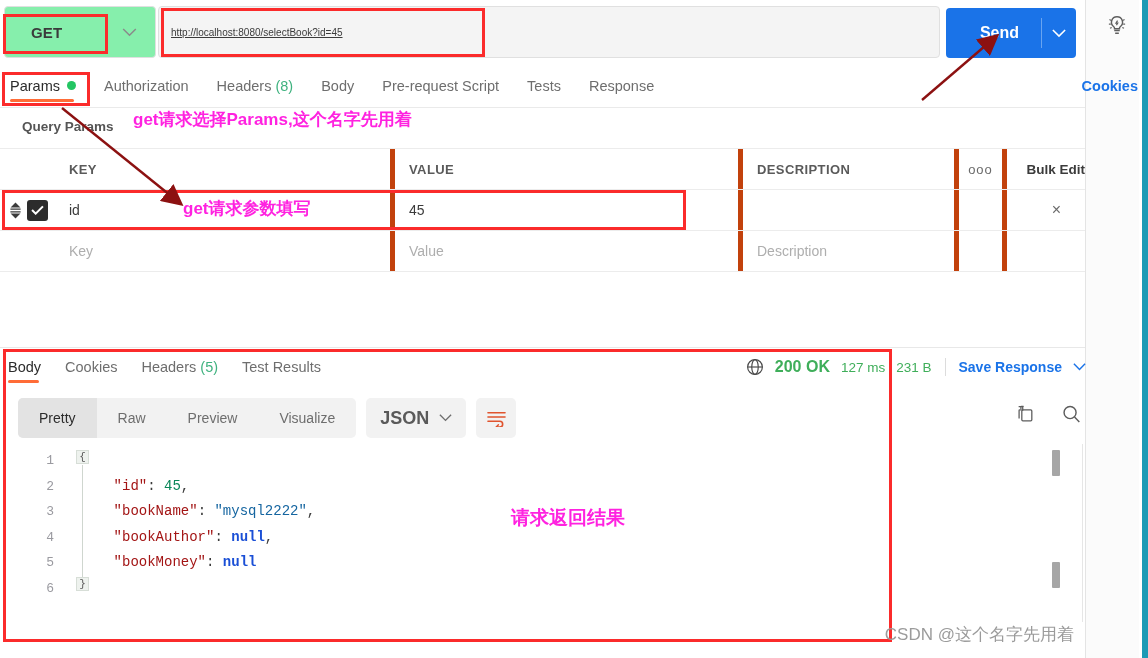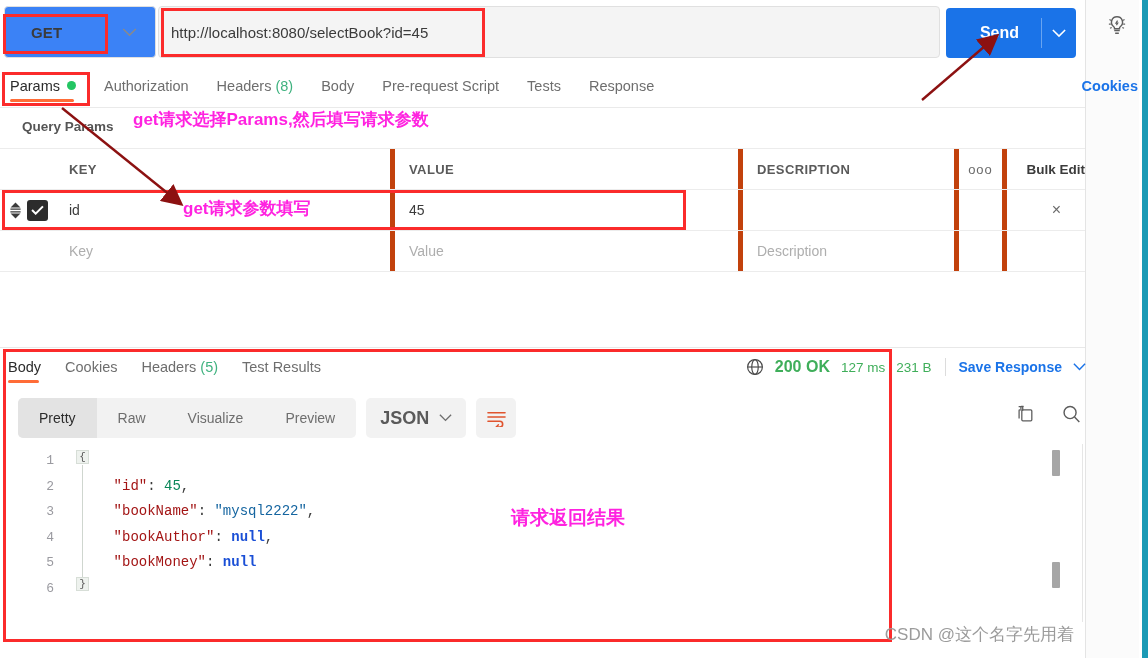--- a/index.html
+++ b/index.html
@@ -23,33 +23,33 @@
   .white-strip { position:absolute; top:0; right:6px; width:3px; height:658px; background:#ffffff; }
   .bulb-btn {
     position:absolute; top:8px; right:14px; width:34px; height:34px;
     display:flex; align-items:center; justify-content:center; cursor:pointer;
   }
 
   
   .req-bar { position:absolute; left:0; top:6px; width:1085px; height:52px; }
   .method-box {
     position:absolute; left:4px; top:0; width:152px; height:52px;
-    background:#3b82f6; border:1px solid #e0e0e0; border-radius:4px;
+    background:#86efac; border:1px solid #e0e0e0; border-radius:4px;
     display:flex; align-items:center;
   }
   .method-label {
     font-size:15px; font-weight:700; color:#3b3b3b; padding-left:26px; letter-spacing:.2px;
   }
   .method-caret { position:absolute; right:18px; top:16px; color:#8a8a8a; }
   .url-box {
     position:absolute; left:158px; top:0; width:782px; height:52px;
     background:#f4f4f4; border:1px solid #e0e0e0; border-radius:4px;
     display:flex; align-items:center; padding-left:12px;
   }
-  .url-text { font-size:15px; color:#3b3b3b; }
+  .url-text { font-size:10px; color:#3b3b3b;text-decoration:underline; }
   .send-btn {
     position:absolute; left:946px; top:2px; width:130px; height:50px;
     background:#1a73e8; border-radius:4px; display:flex; align-items:center; cursor:pointer;
   }
   .send-label {
     color:#fff; font-size:16px; font-weight:700; flex:1; text-align:center; padding-left:12px;
   }
   .send-div { width:1px; height:30px; background:rgba(255,255,255,.35); }
   .send-caret { width:34px; display:flex; align-items:center; justify-content:center; color:#fff; }
 
@@ -363,24 +363,24 @@
 
   <div class="view-row">
     <div class="seg-group">
       <div class="seg active">
         <span>Pretty</span>
       </div>
       <div class="seg">
         <span>Raw</span>
       </div>
       <div class="seg">
+        <span>Preview</span>
+      </div>
+      <div class="seg">
         <span>Visualize</span>
-      </div>
-      <div class="seg">
-        <span>Preview</span>
       </div>
     </div>
     <div class="json-sel">
       <span>JSON</span>
       <svg width="13" height="8" viewBox="0 0 16 10" fill="none" stroke="#6e6e6e" stroke-width="1.7">
           <path d="M1 1l7 7 7-7"></path>
         </svg>
     </div>
     <div class="wrap-btn">
       <svg width="21" height="18" viewBox="0 0 22 19" fill="none" stroke="#e0542e" stroke-width="1.7" stroke-linecap="round">
@@ -434,21 +434,21 @@
   <div class="sb-vline"></div>
   <div class="sb-thumb" style="top:450px;height:26px;"></div>
   <div class="sb-thumb" style="top:562px;height:26px;"></div>
 
   <div class="anno-box" style="left:3px;  top:14px;  width:105px; height:40px;"></div>
   <div class="anno-box" style="left:161px;top:8px;   width:324px; height:49px;"></div>
   <div class="anno-box" style="left:2px;  top:72px;  width:88px;  height:34px;"></div>
   <div class="anno-box" style="left:2px;  top:190px; width:684px; height:40px;"></div>
   <div class="anno-box" style="left:3px;  top:349px; width:889px; height:293px;"></div>
 
-  <div class="anno-text" style="left:133px; top:108px; font-size:17px;">get请求选择Params,然后填写请求参数</div>
+  <div class="anno-text" style="left:133px; top:108px; font-size:17px;">get请求选择Params,这个名字先用着</div>
   <div class="anno-text" style="left:183px; top:197px; font-size:17px;">get请求参数填写</div>
   <div class="anno-text" style="left:511px; top:505px; font-size:19px;">请求返回结果</div>
 
   <svg class="anno-arrow" style="left:0;top:0;width:1148px;height:658px;">
     <defs>
       <marker id="ah" markerWidth="9" markerHeight="9" refX="5" refY="4.5" orient="auto">
         <path d="M0,0 L9,4.5 L0,9 z" fill="#8c1111"></path>
       </marker>
     </defs>
     <path d="M62,108 L176,200" stroke="#8c1111" stroke-width="2.4" fill="none" marker-end="url(#ah)"></path>

